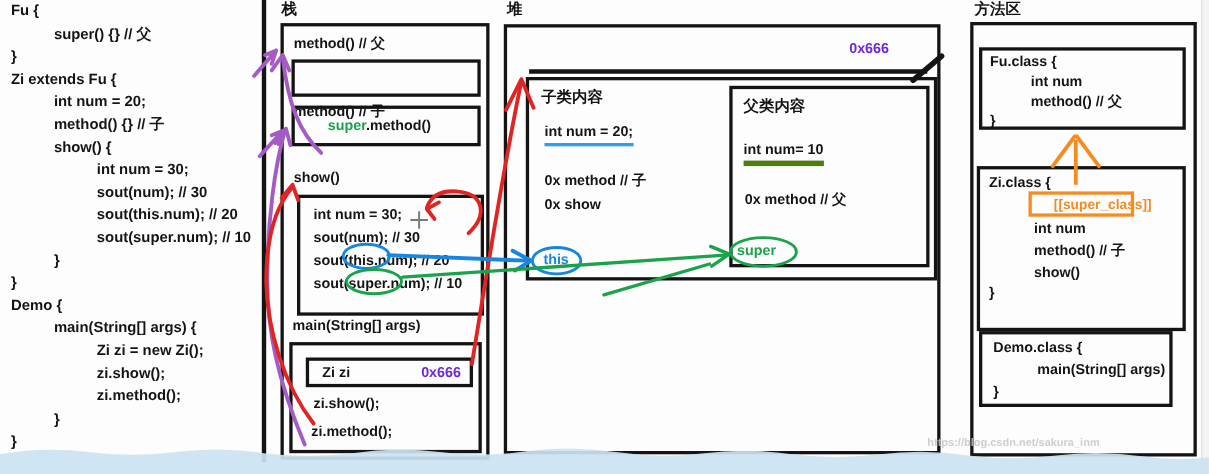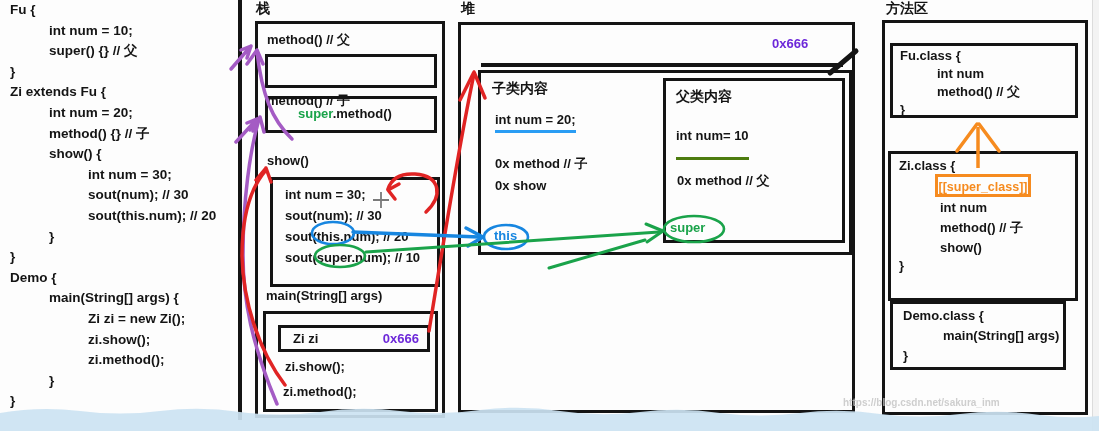--- a/index.html
+++ b/index.html
@@ -50,21 +50,21 @@
   .heap-newzi{left:589px;top:33px;width:140px;text-align:center;}
   .heap-addr{left:772px;top:36px;}
   .heap-inner{left:478px;top:70px;width:374px;height:185px;}
   .child-label{left:492px;top:80px;}
   .child-num{left:495px;top:112px;border-bottom:3px solid #2a9df4;padding-bottom:2px;}
   .child-method{left:495px;top:156px;}
   .child-show{left:495px;top:178px;}
   .heap-this{left:494px;top:228px;}
   .parent-box{left:663px;top:78px;width:182px;height:165px;}
   .parent-label{left:676px;top:88px;}
-  .parent-num{left:676px;top:128px;border-bottom:3px solid #4d7c0f;padding-bottom:13px;}
+  .parent-num{left:676px;top:128px;border-bottom:5px solid #4d7c0f;padding-bottom:2px;}
   .parent-method{left:677px;top:173px;}
   .heap-super{left:670px;top:220px;}
   
   .ma-title{left:886px;top:0;}
   .ma-box{left:882px;top:20px;width:206px;height:395px;}
   .fu-box{left:890px;top:43px;width:188px;height:75px;}
   .zi-box{left:888px;top:151px;width:190px;height:150px;}
   .demo-box{left:890px;top:301px;width:176px;height:69px;}
   .cls-header{left:7px;top:2px;}
   .fu-field{left:44px;top:20px;}
@@ -85,30 +85,30 @@
   .watermark{position:absolute;left:843px;top:397px;font-size:10px;font-weight:700;color:#c6c6c6;opacity:.85;z-index:6;white-space:nowrap;}
   .scrollbar{position:absolute;left:1092px;top:0;width:7px;height:431px;background:#f3f3f3;border-left:1px solid #dcdcdc;z-index:4;}
 </style>
 </head>
 <body>
 
 <div class="screen">
 
   <div class="code-panel">
       <div class="code-line indent-0">Fu {</div>
-      <div class="code-line indent-1">int num = 10;</div>
       <div class="code-line indent-1">super() {} // 父</div>
       <div class="code-line indent-0">}</div>
       <div class="code-line indent-0">Zi extends Fu {</div>
       <div class="code-line indent-1">int num = 20;</div>
       <div class="code-line indent-1">method() {} // 子</div>
       <div class="code-line indent-1">show() {</div>
       <div class="code-line indent-2">int num = 30;</div>
       <div class="code-line indent-2">sout(num); // 30</div>
       <div class="code-line indent-2">sout(this.num); // 20</div>
+      <div class="code-line indent-2">sout(super.num); // 10</div>
       <div class="code-line indent-1">}</div>
       <div class="code-line indent-0">}</div>
       <div class="code-line indent-0">Demo {</div>
       <div class="code-line indent-1">main(String[] args) {</div>
       <div class="code-line indent-2">Zi zi = new Zi();</div>
       <div class="code-line indent-2">zi.show();</div>
       <div class="code-line indent-2">zi.method();</div>
       <div class="code-line indent-1">}</div>
       <div class="code-line indent-0">}</div>
     </div>
@@ -167,21 +167,21 @@
   <div class="bx fu-box">
     <div class="t cls-header">Fu.class {</div>
     <div class="t fu-field">int num</div>
     <div class="t fu-method">method() // 父</div>
     <div class="t fu-close">}</div>
   </div>
 
   <div class="bx zi-box">
     <div class="t zi-header">Zi.class {</div>
     <div class="superclass-box">
-      <span class="t orange" style="position:static;">[[super_class]]</span>
+      <span class="t orange" style="position:static;padding-left:20px;">[[super_class]]</span>
     </div>
     <div class="t zi-field">int num</div>
     <div class="t zi-method">method() // 子</div>
     <div class="t zi-show">show()</div>
     <div class="t zi-close">}</div>
   </div>
 
   <div class="bx demo-box">
     <div class="t demo-header">Demo.class {</div>
     <div class="t demo-main">main(String[] args)</div>

